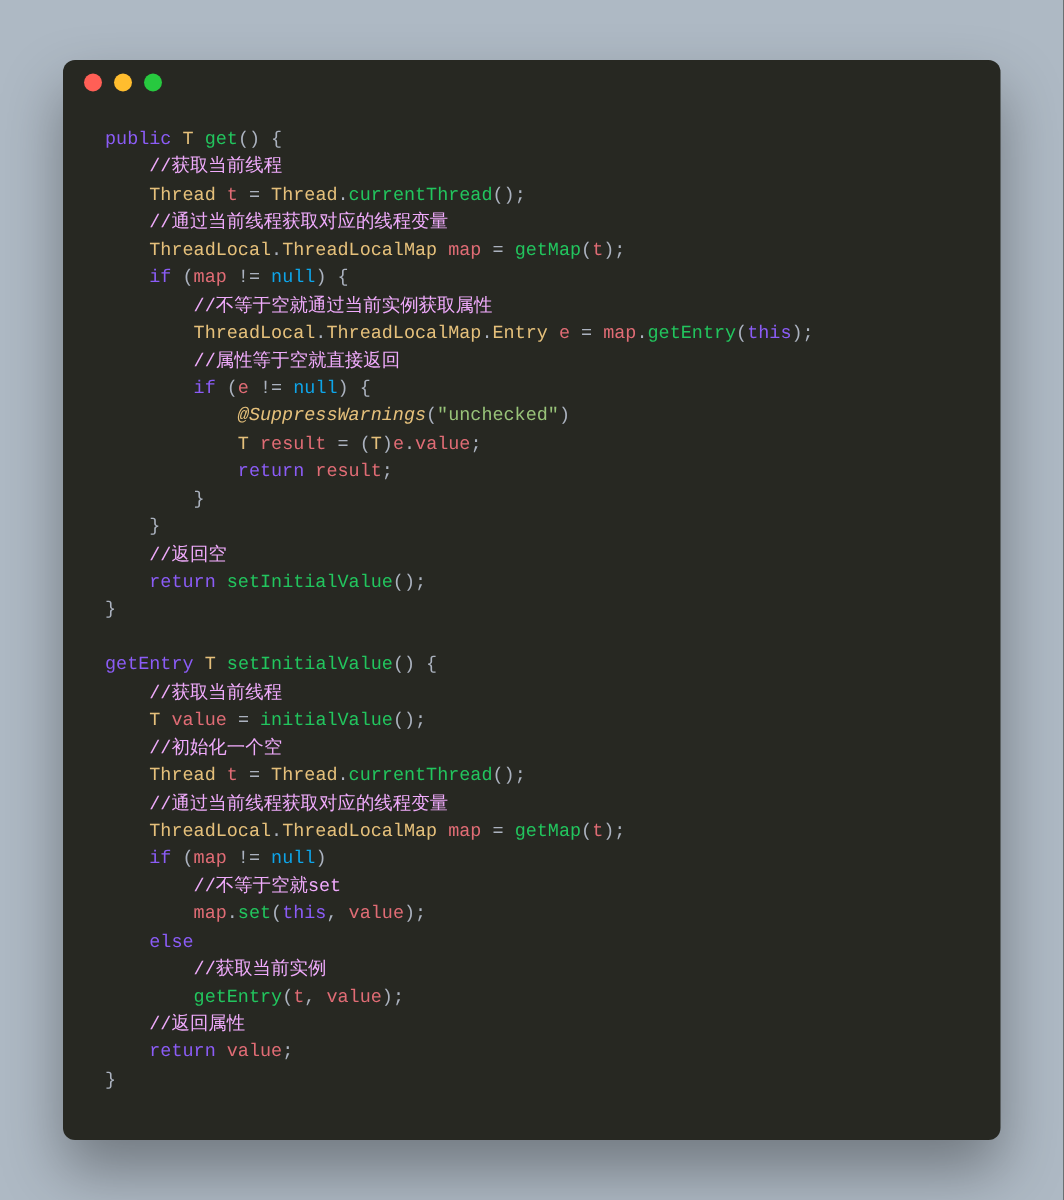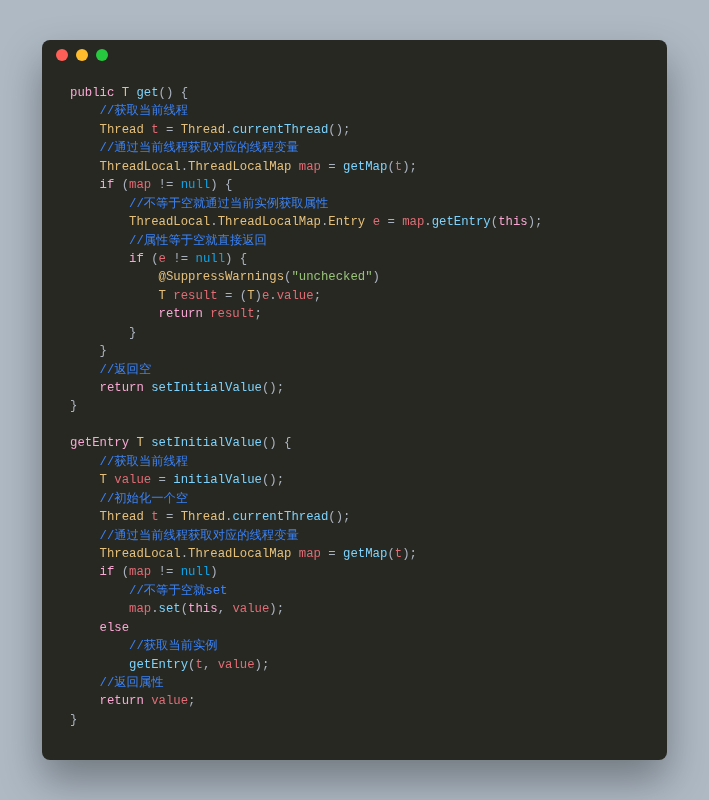--- a/index.html
+++ b/index.html
@@ -39,29 +39,29 @@
   .dot.green { background: #27c93f; }
   .code {
     flex: 1;
     padding: 14px 0 14px 28px;
     font-size: 12.3px;
     line-height: 1.5;
     color: #e0e0e0;
     white-space: pre;
     overflow: hidden;
   }
-  .kw { color: #f9a8d4; }
+  .kw { color: #8b5cf6; }
   .type { color: #e5c07b; }
-  .fn { color: #7dd3fc; font-family: Liberation Mono, monospace; }
+  .fn { color: #22c55e; font-family: Liberation Mono, monospace; }
   .var { color: #0ea5e9; }
   .id { color: #e06c75; }
-  .c { color: #3b82f6; font-style: normal; }
+  .c { color: #f0abfc; font-style: normal; }
   .s { color: #98c379; }
   .p { color: #abb2bf; }
-  .an { color: #e5c07b; }
+  .an { color: #e5c07b; font-style: italic; }
 </style>
 </head>
 <body>
 
 <div class="window">
   <div class="titlebar">
     <div class="dot red"></div>
     <div class="dot yellow"></div>
     <div class="dot green"></div>
   </div>

